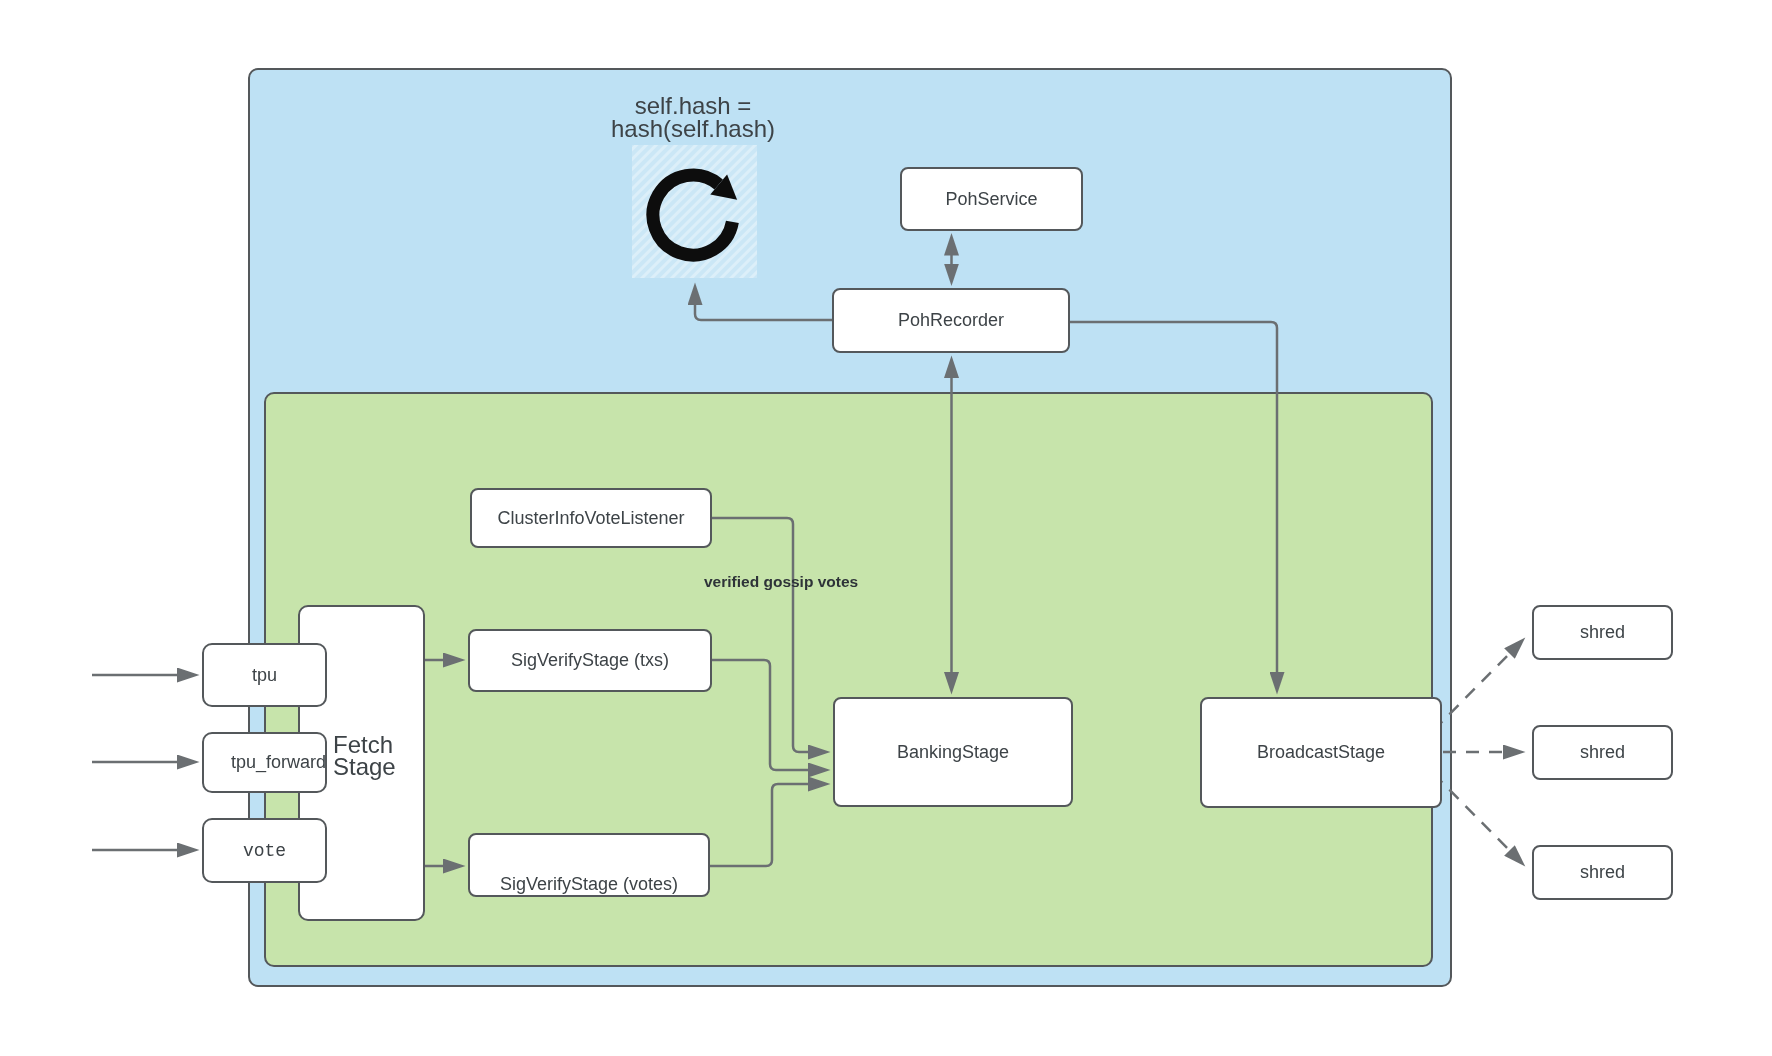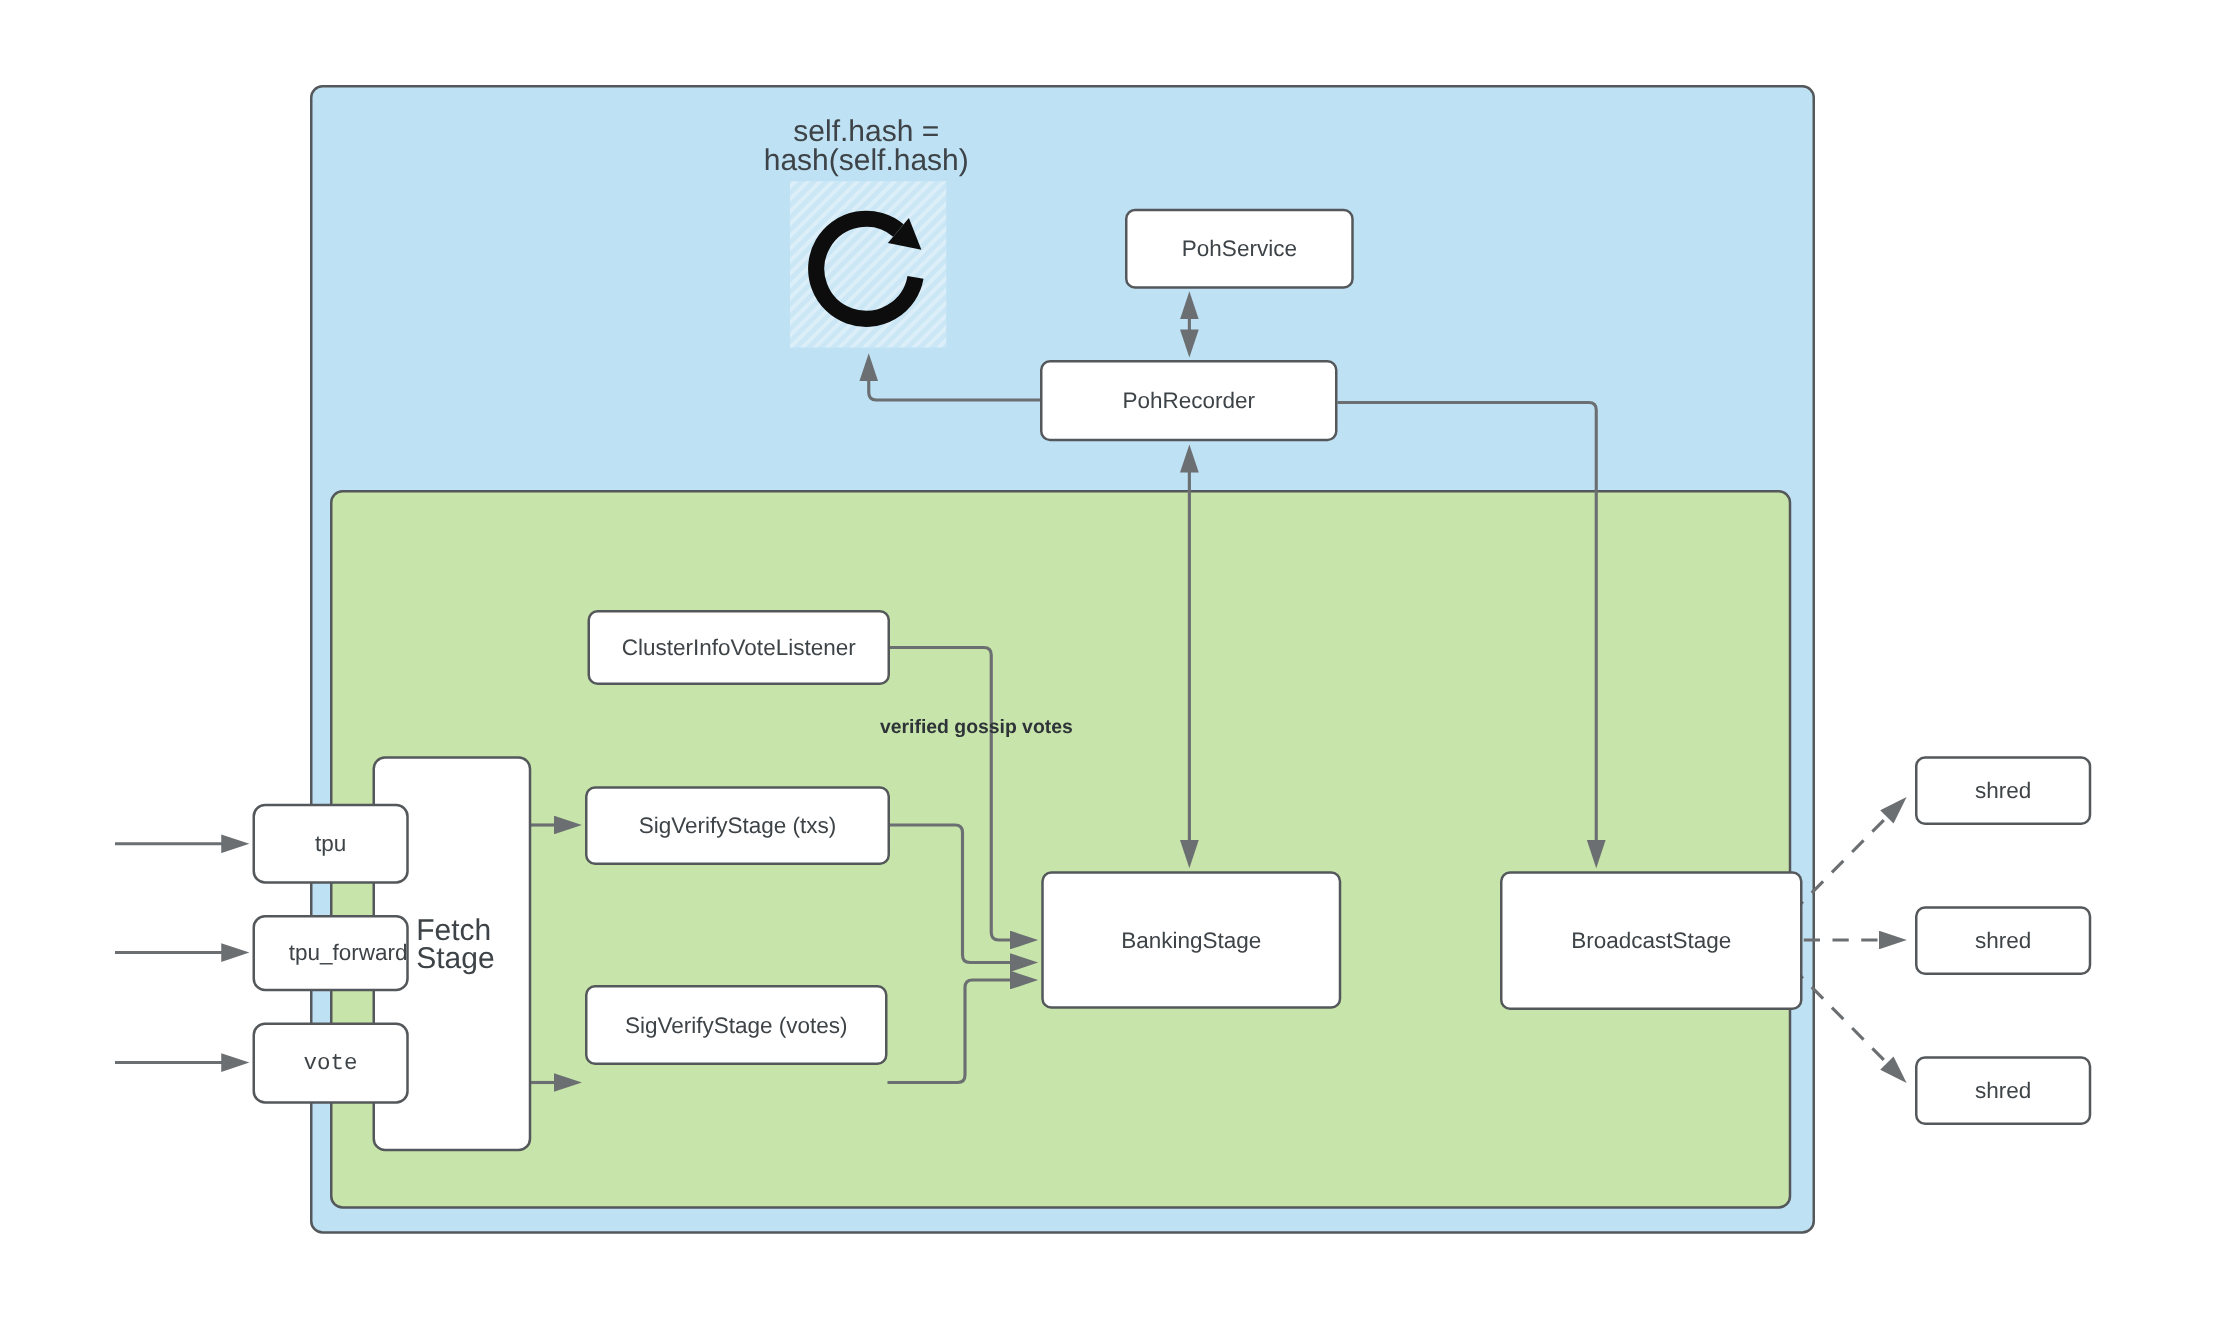--- a/index.html
+++ b/index.html
@@ -104,21 +104,21 @@
   <div class="node r10" style="left:202px;top:818px;width:125px;height:65px;font-family:Liberation Mono, monospace;">
     <span>vote</span>
   </div>
 
   <div class="node" style="left:470px;top:488px;width:242px;height:60px;">
     <span>ClusterInfoVoteListener</span>
   </div>
   <div class="node" style="left:468px;top:629px;width:244px;height:63px;">
     <span>SigVerifyStage (txs)</span>
   </div>
-  <div class="node" style="left:468px;top:788px;width:242px;height:64px;">
+  <div class="node" style="left:468px;top:833px;width:242px;height:64px;align-items:flex-end;">
     <span>SigVerifyStage (votes)</span>
   </div>
 
   <div class="node" style="left:833px;top:697px;width:240px;height:110px;">
     <span>BankingStage</span>
   </div>
   <div class="node" style="left:1168px;top:697px;width:242px;height:111px;margin-left:32px;">
     <span>BroadcastStage</span>
   </div>
 

